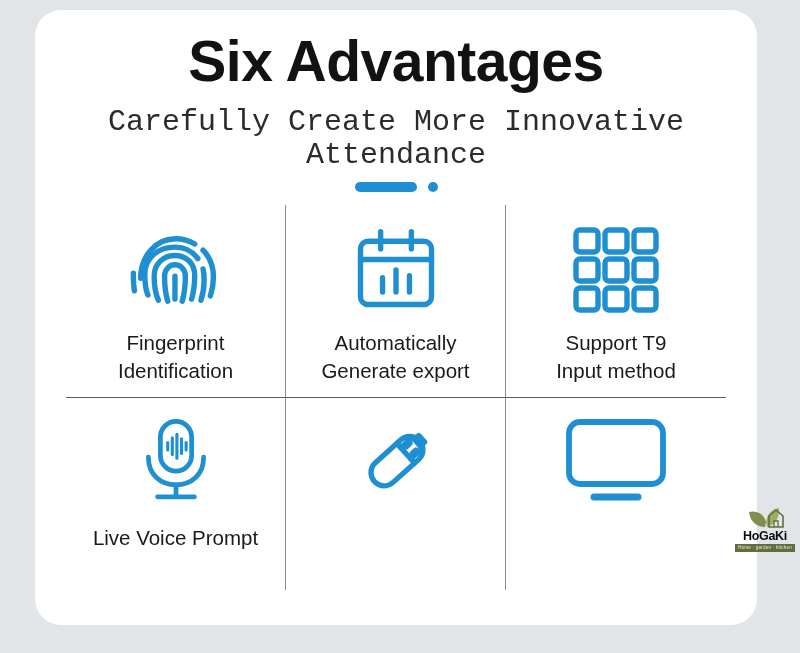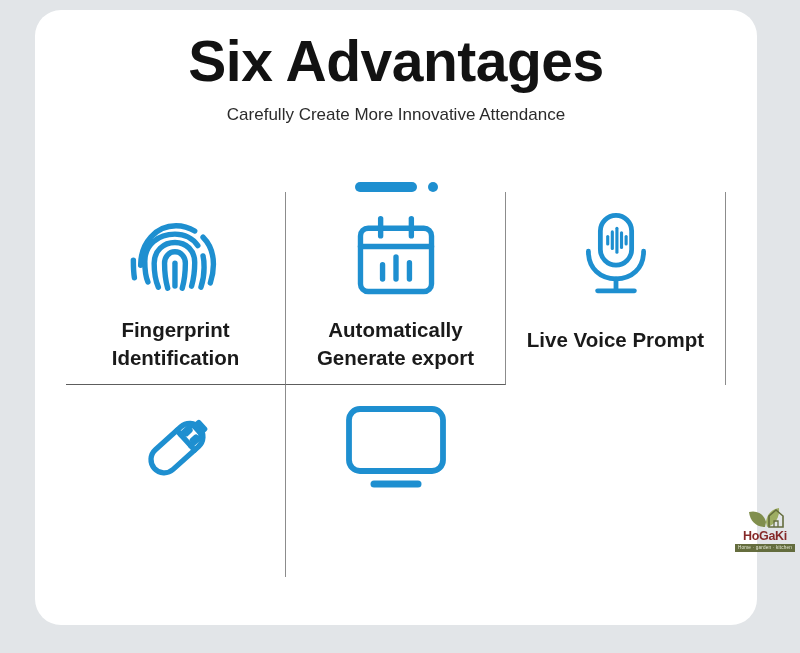--- a/index.html
+++ b/index.html
@@ -40,25 +40,26 @@
   }
   .title {
     font-size: 57px;
     font-weight: bold;
     color: #121212;
     letter-spacing: -0.5px;
     line-height: 1.05;
     margin: 0;
   }
   .subtitle {
-    font-size: 17px;
+    font-size: 30px;
     color: #2b2b2b;
     font-weight: 400;
     margin: 14px 0 0 0;
     line-height: 1.1;
+    font-family: Liberation Mono, monospace;
   }
 
   .accent-row {
     position: absolute;
     left: 0;
     top: 172px;
     width: 722px;
     display: flex;
     justify-content: center;
     align-items: center;
@@ -74,27 +75,26 @@
     width: 10px;
     height: 10px;
     border-radius: 50%;
     background: #1e8fd0;
   }
 
   
   .grid {
     position: absolute;
     left: 31px;
-    top: 182px;
+    top: 195px;
     width: 660px;
     height: 385px;
     display: grid;
     grid-template-columns: 1fr 1fr 1fr;
     grid-template-rows: 1fr 1fr;
-    font-weight: bold;
   }
 
   .cell {
     position: relative;
     display: flex;
     flex-direction: column;
     align-items: center;
     justify-content: flex-start;
     padding-top: 6px;
     box-sizing: border-box;
@@ -117,40 +117,40 @@
 
   .cell-label {
     font-size: 20.5px;
     color: #1a1a1a;
     text-align: center;
     line-height: 1.35;
     padding: 0 6px;
     white-space: pre-line;
   }
   .row2 .icon-wrap { height: 112px; }
-  .row2 .cell-label { margin-top: 16px; }
+  .row2 .cell-label { margin-top: 8px; }
 
   
   .watermark {
     position: absolute;
     right: 4px;
     bottom: 4px;
     width: 62px;
     height: 56px;
     display: flex;
     flex-direction: column;
     align-items: center;
     justify-content: flex-end;
     opacity: 0.95;
   }
   .wm-mark { line-height: 0; }
   .wm-name {
     font-size: 12.5px;
     font-weight: bold;
-    color: #7f1d1d;
+    color: #000000;
     letter-spacing: -0.3px;
     line-height: 1;
     margin-top: 1px;
   }
   .wm-tag {
     margin-top: 1.5px;
     background: #5d6634;
     color: #e8ecd8;
     font-size: 4.6px;
     letter-spacing: 0.2px;
@@ -203,20 +203,37 @@
             <line x1="66" y1="10" x2="66" y2="28"></line>
             <line x1="36" y1="73" x2="36" y2="58"></line>
             <line x1="50" y1="73" x2="50" y2="50"></line>
             <line x1="64" y1="73" x2="64" y2="56"></line>
           </svg>
         </div>
         <div class="cell-label">Automatically
 Generate export</div>
       </div>
 
+      <div class="cell row1 col3">
+        <div class="icon-wrap">
+          <svg width="100" height="100" viewBox="0 0 100 100" fill="none" stroke="#1e8fd0" stroke-width="5.4">
+            <rect x="10" y="10" width="22" height="22" rx="4"></rect>
+            <rect x="39" y="10" width="22" height="22" rx="4"></rect>
+            <rect x="68" y="10" width="22" height="22" rx="4"></rect>
+            <rect x="10" y="39" width="22" height="22" rx="4"></rect>
+            <rect x="39" y="39" width="22" height="22" rx="4"></rect>
+            <rect x="68" y="39" width="22" height="22" rx="4"></rect>
+            <rect x="10" y="68" width="22" height="22" rx="4"></rect>
+            <rect x="39" y="68" width="22" height="22" rx="4"></rect>
+            <rect x="68" y="68" width="22" height="22" rx="4"></rect>
+          </svg>
+        </div>
+        <div class="cell-label">Support T9
+Input method</div>
+      </div>
 
       <div class="cell row2 col1">
         <div class="icon-wrap">
           <svg width="92" height="92" viewBox="0 0 100 100" fill="none" stroke="#1e8fd0" stroke-width="5.2" stroke-linecap="round">
             <rect x="33" y="8" width="34" height="54" rx="17"></rect>
             <path d="M20 47 C20 66 33 77 50 77 C67 77 80 66 80 47"></path>
             <line x1="50" y1="77" x2="50" y2="89"></line>
             <line x1="30" y1="90" x2="70" y2="90"></line>
             <g stroke-width="3.4">
               <line x1="41" y1="31" x2="41" y2="39"></line>

